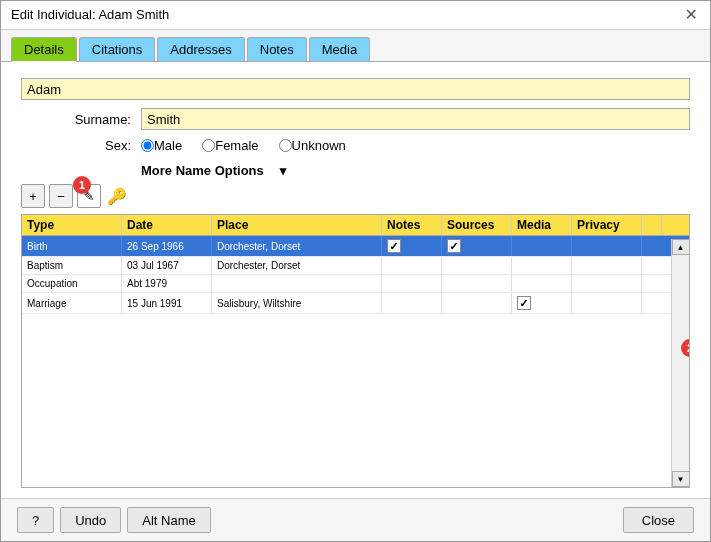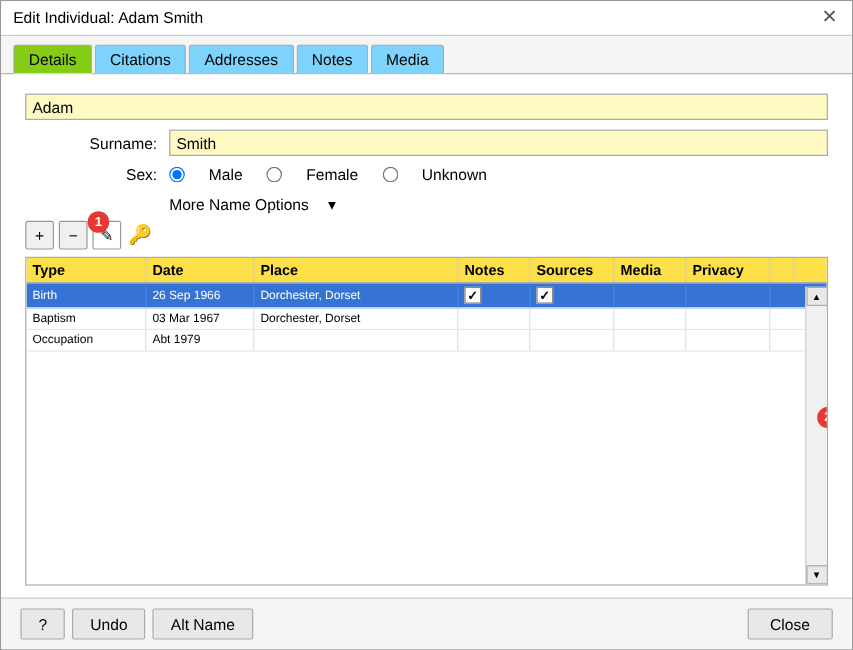--- a/index.html
+++ b/index.html
@@ -98,21 +98,21 @@
       background: #fef9c3;
     }
     .radio-group {
       display: flex;
       align-items: center;
       gap: 20px;
     }
     .radio-label {
       display: flex;
       align-items: center;
-      gap: 20px;
+      gap: 0;
       cursor: pointer;
       font-size: 13px;
     }
     .name-options-row {
       display: flex;
       align-items: center;
       margin-bottom: 6px;
     }
     .name-options-label {
       width: 120px;
@@ -123,20 +123,21 @@
     }
     .name-options-btn {
       display: flex;
       align-items: center;
       gap: 16px;
       cursor: pointer;
       font-size: 13px;
       background: none;
       border: none;
       color: #000;
+      font-weight: bold;
     }
     .toolbar {
       display: flex;
       align-items: center;
       gap: 4px;
       margin-bottom: 6px;
       position: relative;
     }
     .tool-btn {
       width: 24px;
@@ -383,34 +384,45 @@
               <div class="checkbox-display checked"></div>
             </div>
             <div class="td">
               <div class="checkbox-display checked"></div>
             </div>
             <div class="td"></div>
             <div class="td"></div>
           </div>
           <div class="table-row">
             <div class="td">Baptism</div>
-            <div class="td">03 Mar 1967</div>
+            <div class="td">03 Jul 1967</div>
             <div class="td">Dorchester, Dorset</div>
             <div class="td"></div>
             <div class="td"></div>
             <div class="td"></div>
             <div class="td"></div>
           </div>
           <div class="table-row">
             <div class="td">Occupation</div>
             <div class="td">Abt 1979</div>
             <div class="td"></div>
             <div class="td"></div>
             <div class="td"></div>
             <div class="td"></div>
+            <div class="td"></div>
+          </div>
+          <div class="table-row">
+            <div class="td">Marriage</div>
+            <div class="td">15 Jun 1991</div>
+            <div class="td">Salisbury, Wiltshire</div>
+            <div class="td"></div>
+            <div class="td"></div>
+            <div class="td">
+              <div class="checkbox-display checked"></div>
+            </div>
             <div class="td"></div>
           </div>
         </div>
 
       <div class="scrollbar-col" style="position:absolute;right:0;top:24px;bottom:0;width:18px;background:#f0f0f0;border-left:1px solid #ccc;display:flex;flex-direction:column;align-items:center;">
         <div class="scroll-arrow">▲</div>
         <div style="flex:1;"></div>
         <div class="scroll-arrow">▼</div>
         <div class="badge-2" style="position:absolute;right:-10px;top:44%;transform:translateY(-50%);width:18px;height:18px;background:#e53935;color:#fff;border-radius:50%;font-size:11px;font-weight:bold;display:flex;align-items:center;justify-content:center;">2</div>
       </div>

